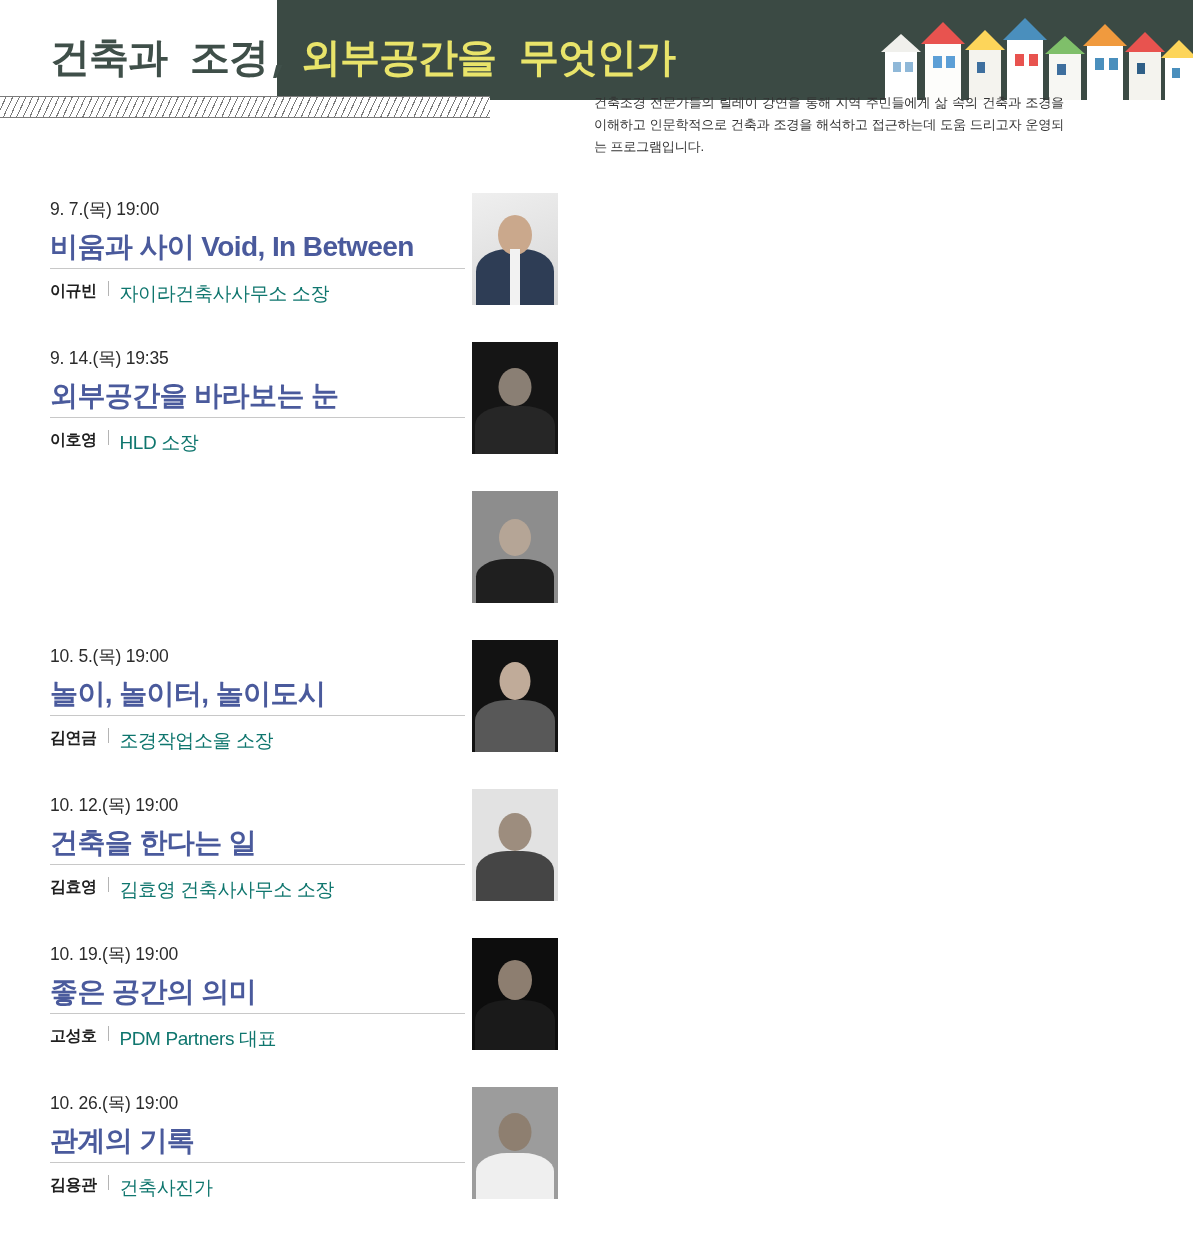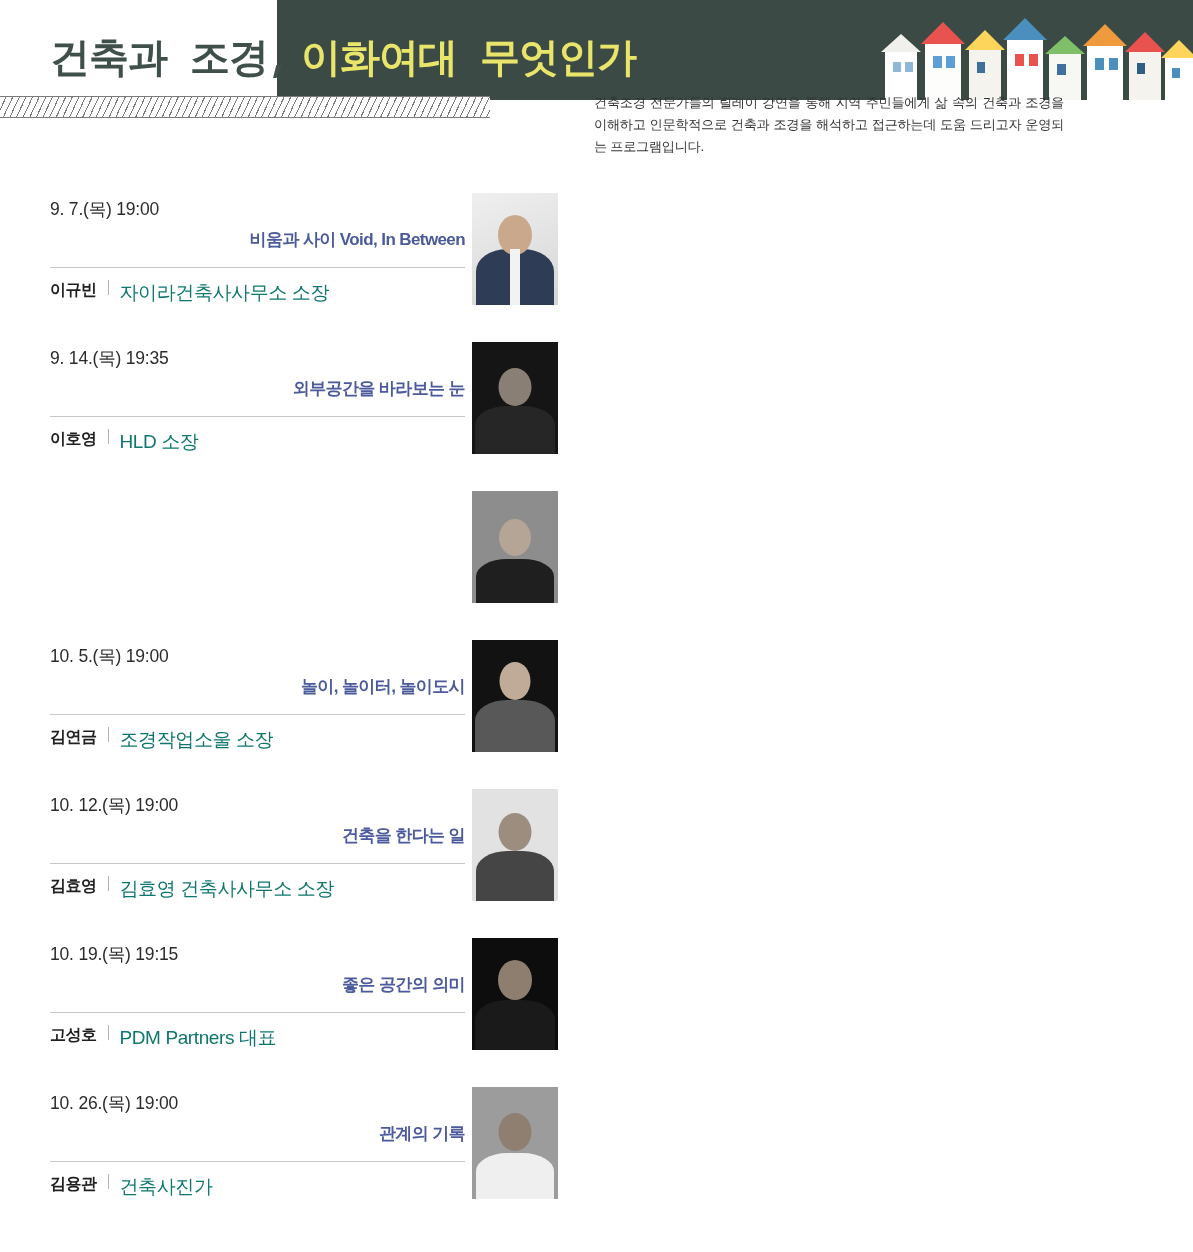--- a/index.html
+++ b/index.html
@@ -115,28 +115,27 @@
   }
   .cell.left .inner  { left: 50px;  width: 415px; }
 
   .date {
     font-size: 17.5px;
     color: #2b2b2b;
     letter-spacing: -0.2px;
     margin-bottom: 7px;
   }
   .topic {
-    font-size: 17px;
+    font-size: 28px;
     font-weight: bold;
     color: #4a5a9c;
     letter-spacing: -0.6px;
-    padding-bottom: 16px;
+    padding-bottom: 2px;
     border-bottom: 1px solid #c8c8c8;
     white-space: nowrap;
-    text-align: right;
   }
   .topic .sub {
     font-size: 13.5px;
     font-weight: bold;
     color: #4a5a9c;
     letter-spacing: -0.4px;
   }
   .speaker-row {
     display: flex;
     align-items: flex-start;
@@ -239,21 +238,21 @@
 
         <polygon points="288,58 306,40 324,58" fill="#fdd55a"></polygon>
         <rect x="292" y="58" width="28" height="42" fill="#ffffff"></rect>
         <rect x="299" y="68" width="8" height="10" fill="#4a8fbd"></rect>
       </g>
     </svg>
   </div>
 
   <div class="title-wrap">
     <span class="title-a">건축과 조경,</span>
-    <span class="title-b">이화여대 무엇인가</span>
+    <span class="title-b">외부공간을 무엇인가</span>
   </div>
 </div>
 
 <div class="hatch"></div>
 
 <div class="intro">건축조경 전문가들의 릴레이 강연을 통해 지역 주민들에게 삶 속의 건축과 조경을 이해하고 인문학적으로 건축과 조경을 해석하고 접근하는데 도움 드리고자 운영되는 프로그램입니다.</div>
 
 <div class="grid">
 
   <div class="cell left">
@@ -366,21 +365,21 @@
     </div>
   </div>
 
   <div class="cell right">
     
     
   </div>
 
   <div class="cell left">
     <div class="inner">
-      <div class="date">10. 19.(목) 19:15</div>
+      <div class="date">10. 19.(목) 19:00</div>
       <div class="topic">
         <span>좋은 공간의 의미</span><span class="sub"></span>
       </div>
       <div class="speaker-row">
         <span class="speaker">고성호</span>
         <span class="divider"></span>
         <span class="affil">PDM Partners 대표</span>
       </div>
     </div>
     <div class="portrait">

